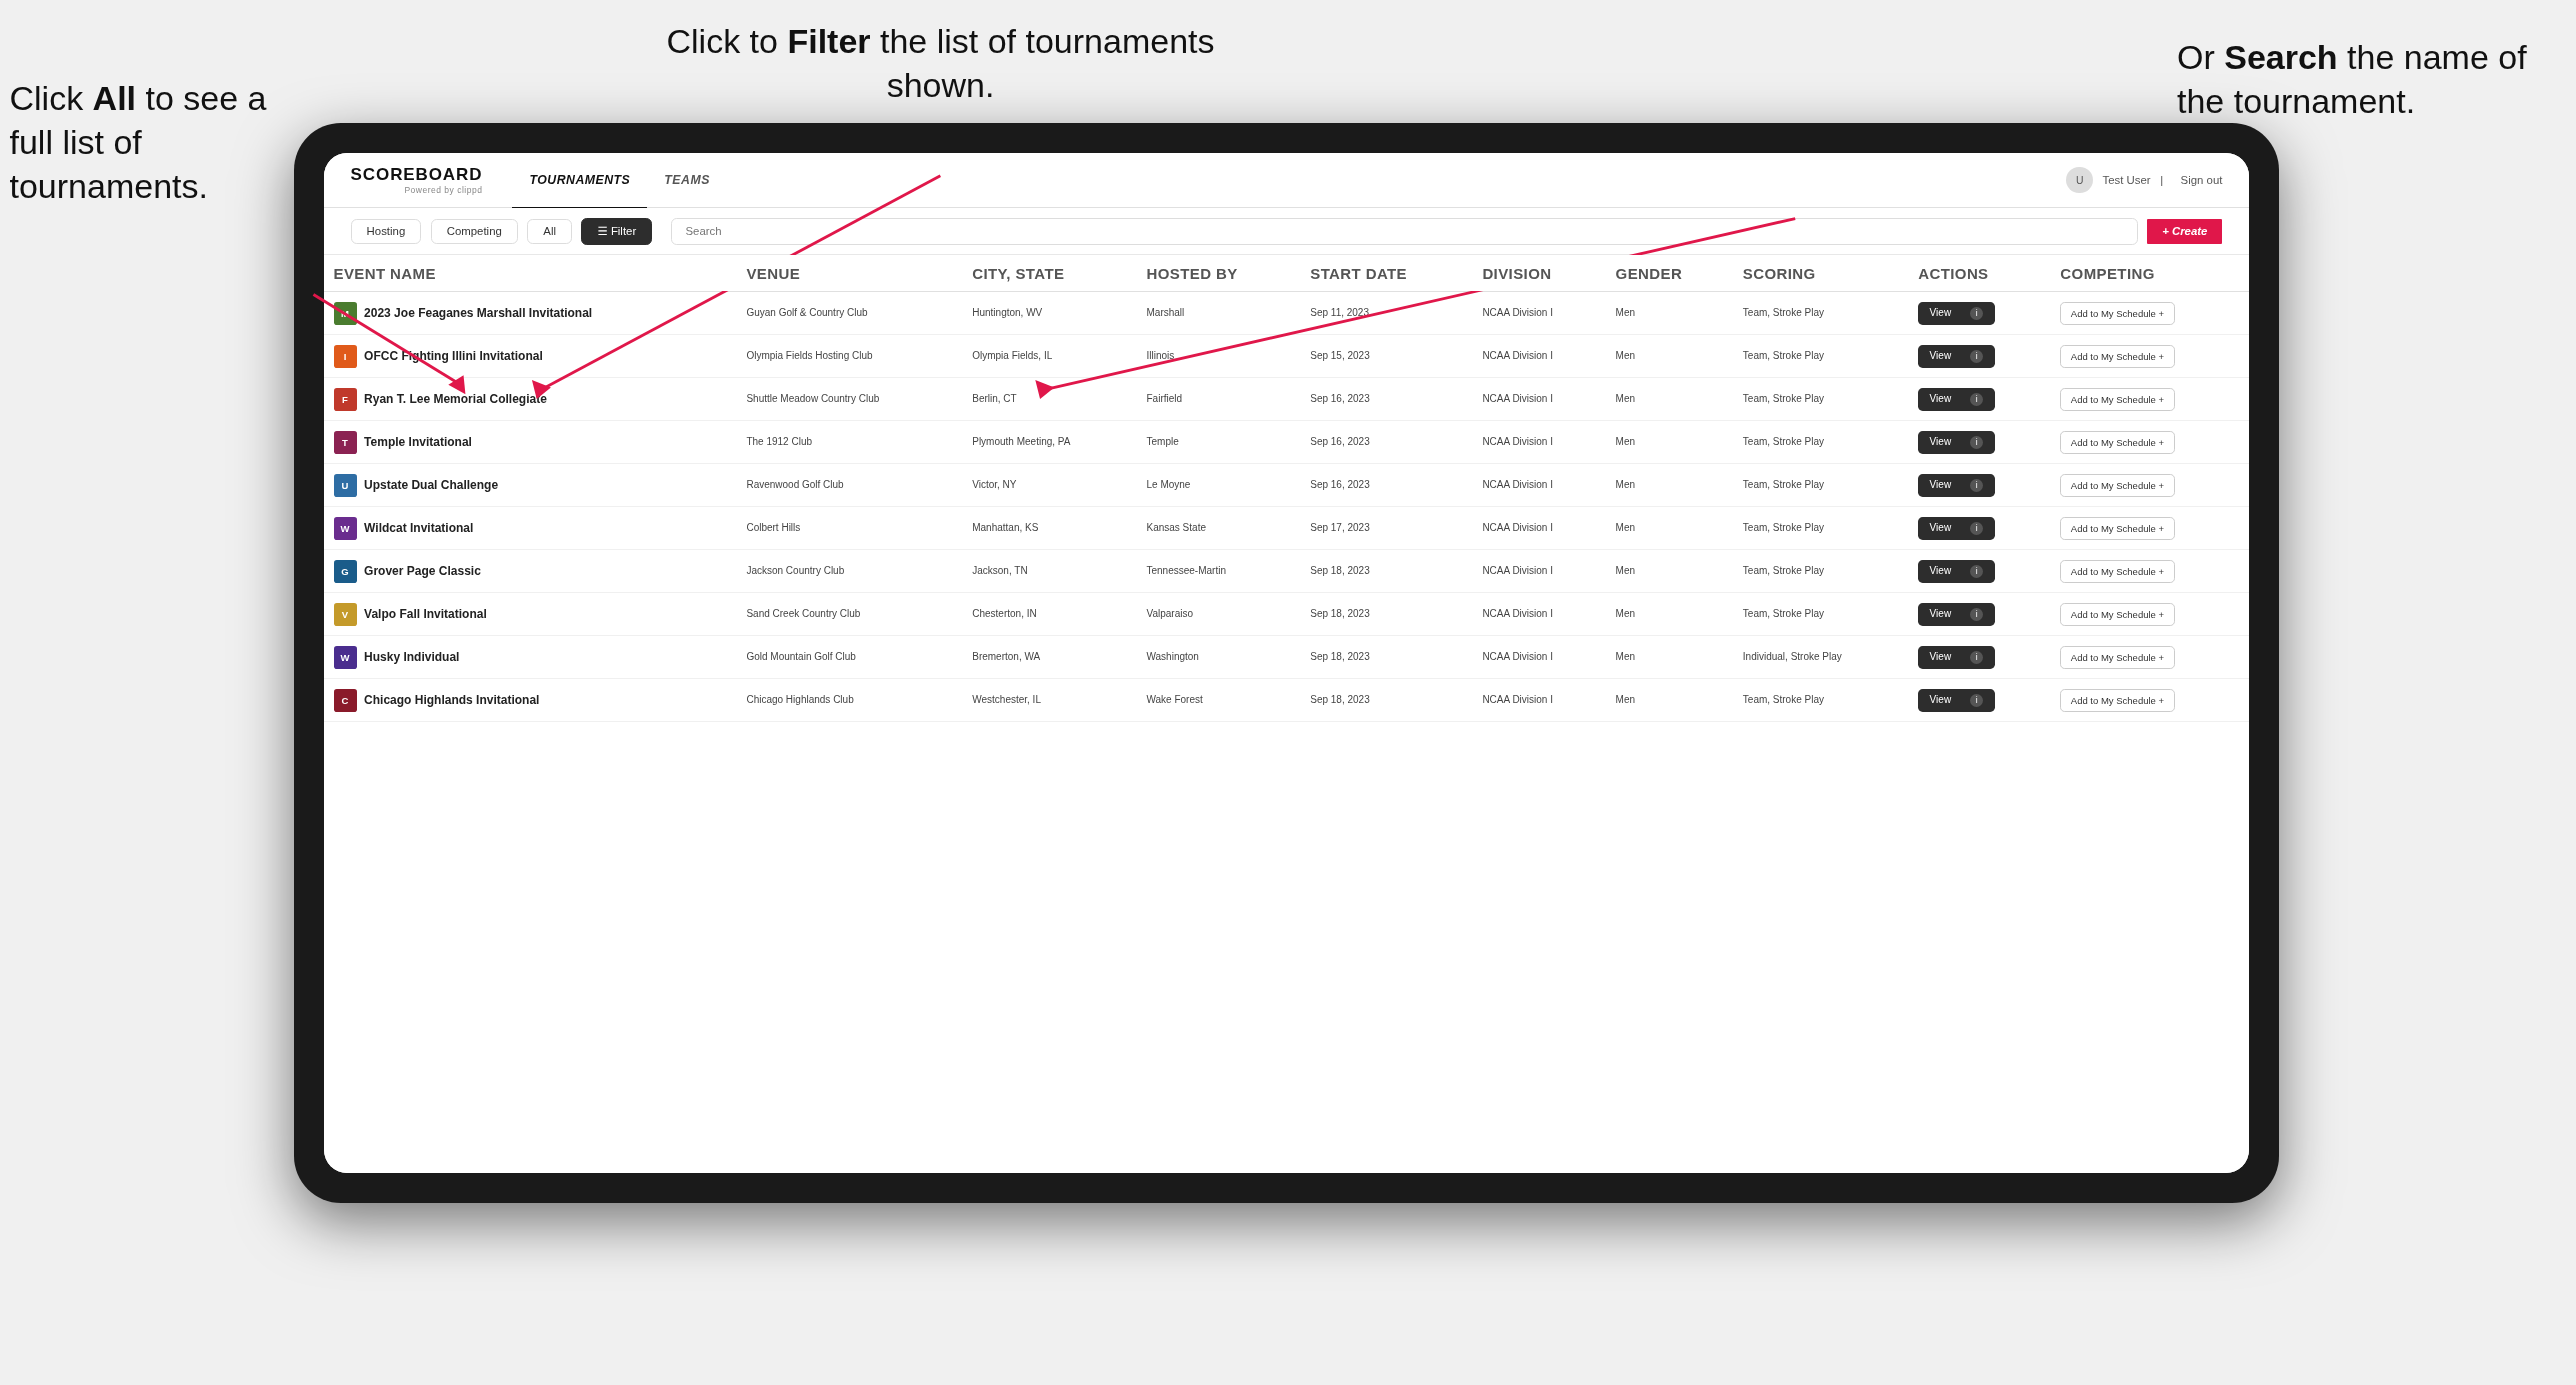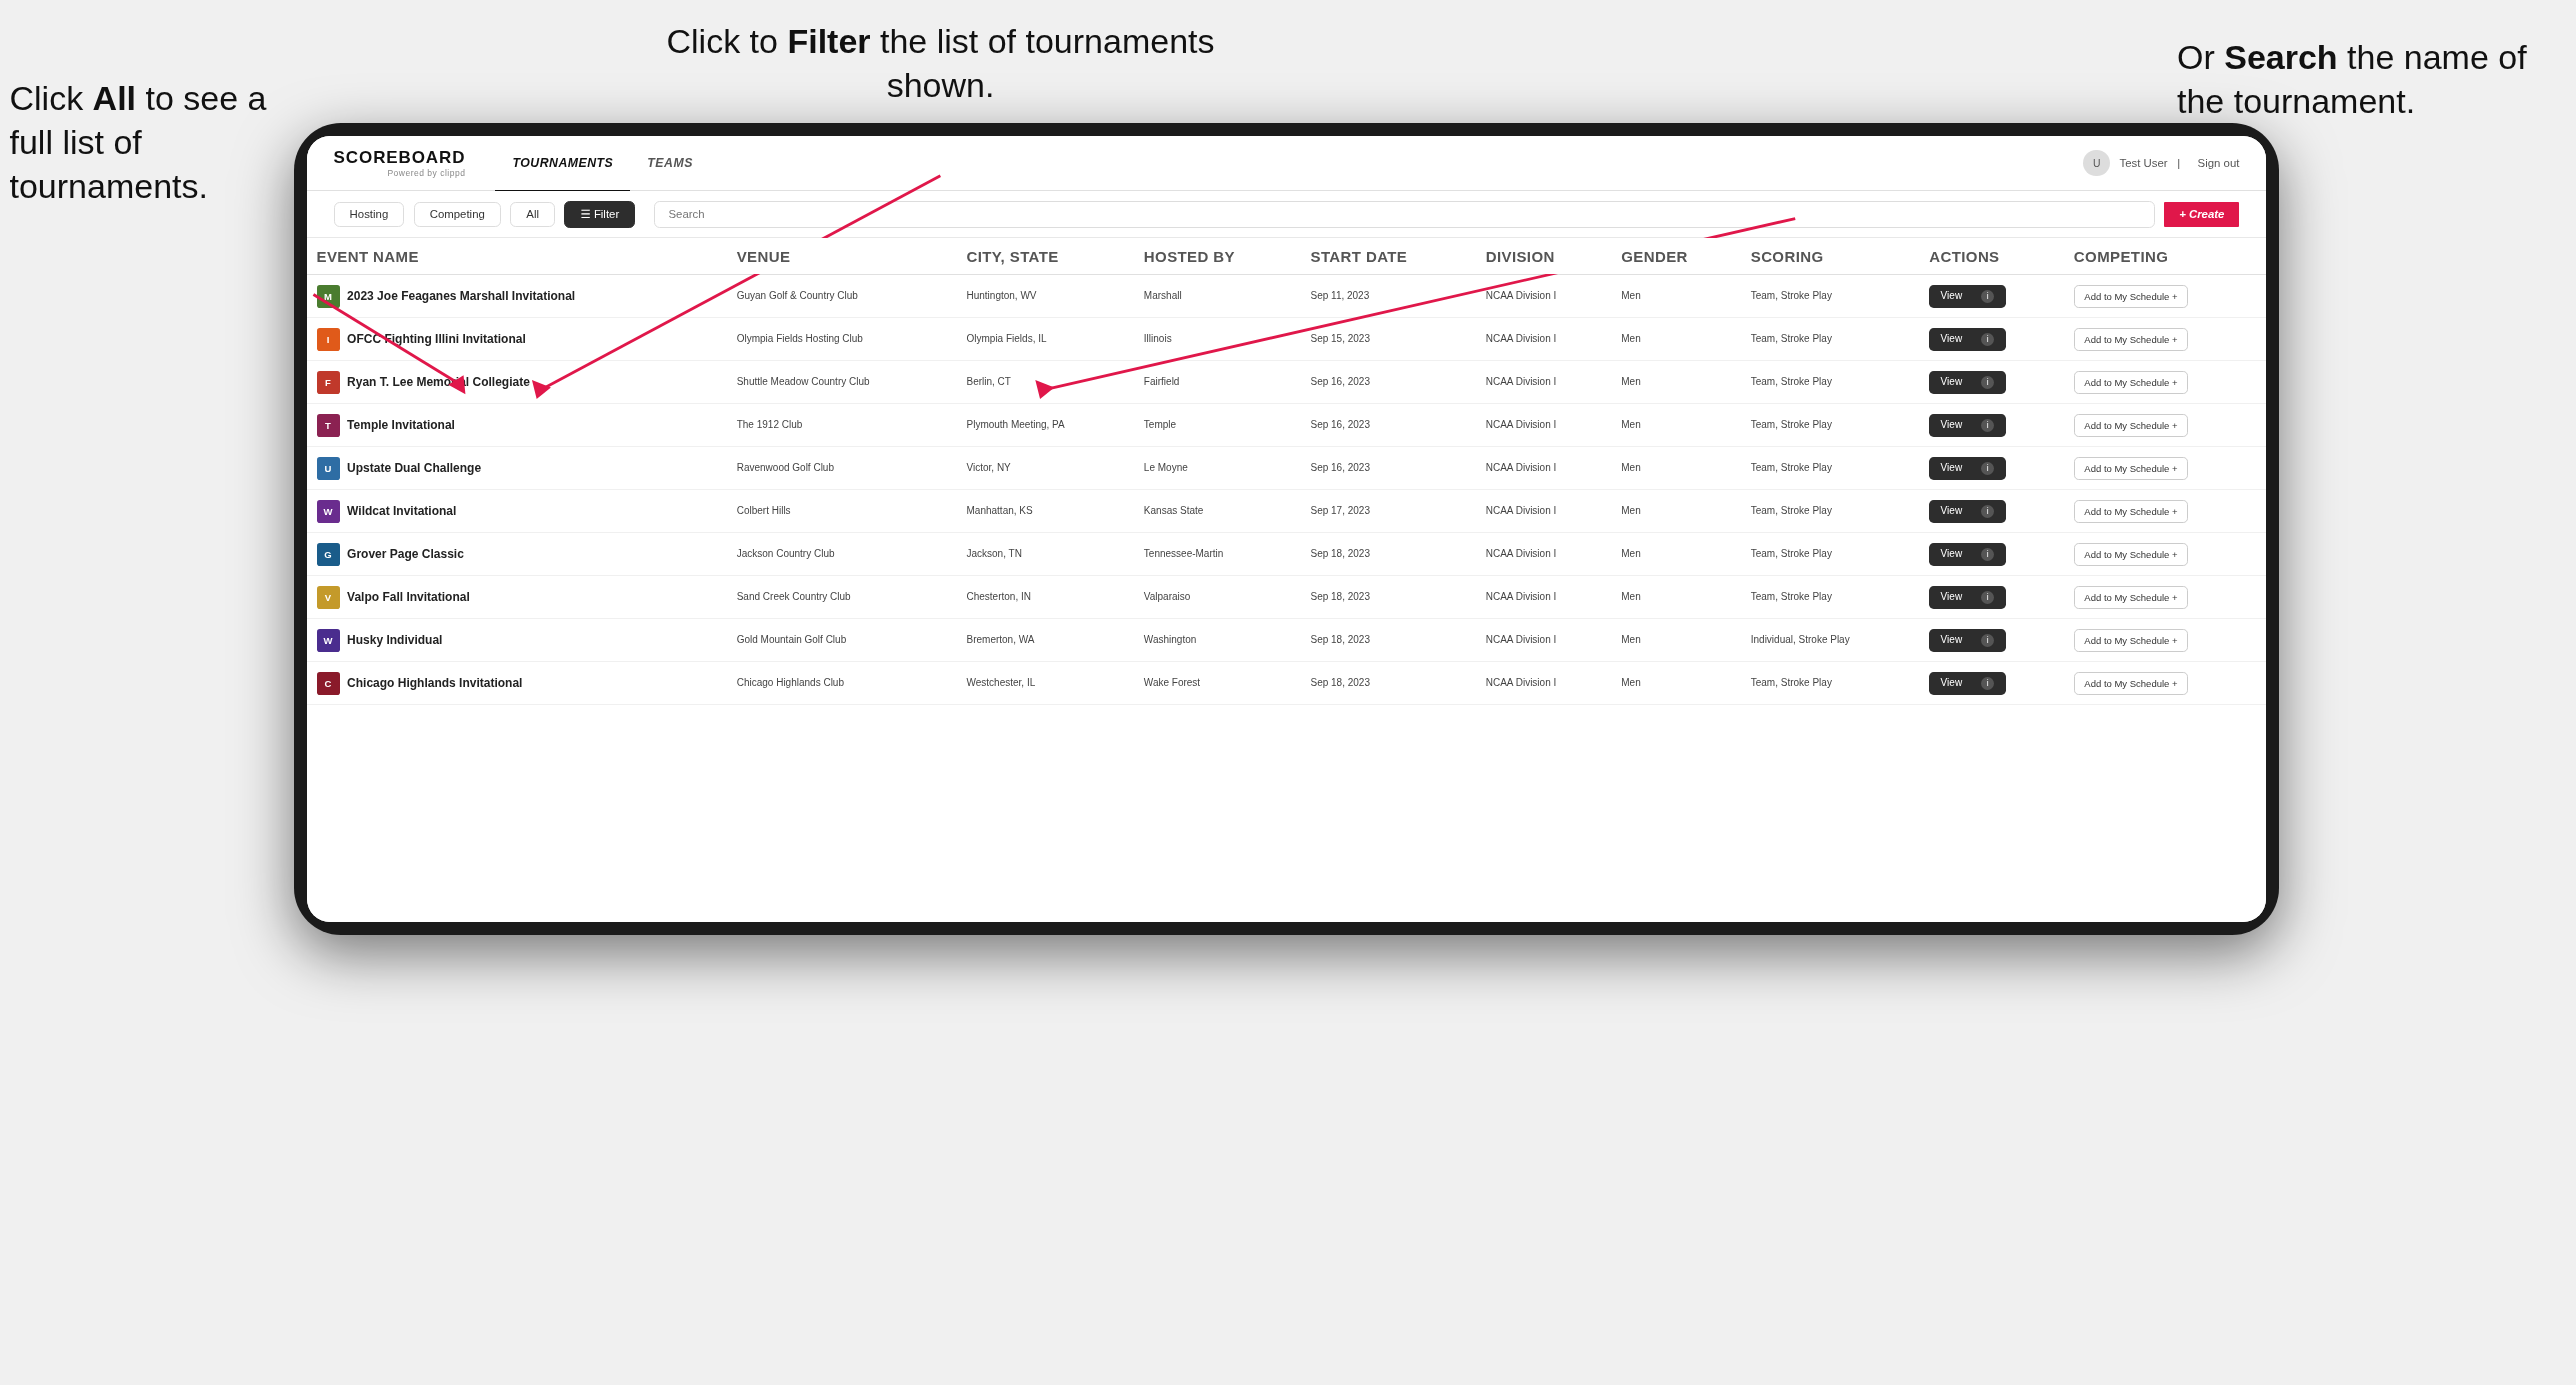--- a/index.html
+++ b/index.html
@@ -39,24 +39,24 @@
       left: 9.5px;
       width: 304px;
     }
 
     
     .tablet-frame {
       position: absolute;
       top: 123px;
       left: 294px;
       width: 1985px;
-      height: 812px;
+      height: 1080px;
       background: #1a1a1a;
       border-radius: 47px;
-      padding: 13px;
+      padding: 30px;
       box-shadow: 0 19px 57px rgba(0,0,0,0.5);
     }
     .tablet-screen {
       width: 100%;
       height: 100%;
       background: #f5f5f5;
       border-radius: 23px;
       overflow: hidden;
       display: flex;
       flex-direction: column;

